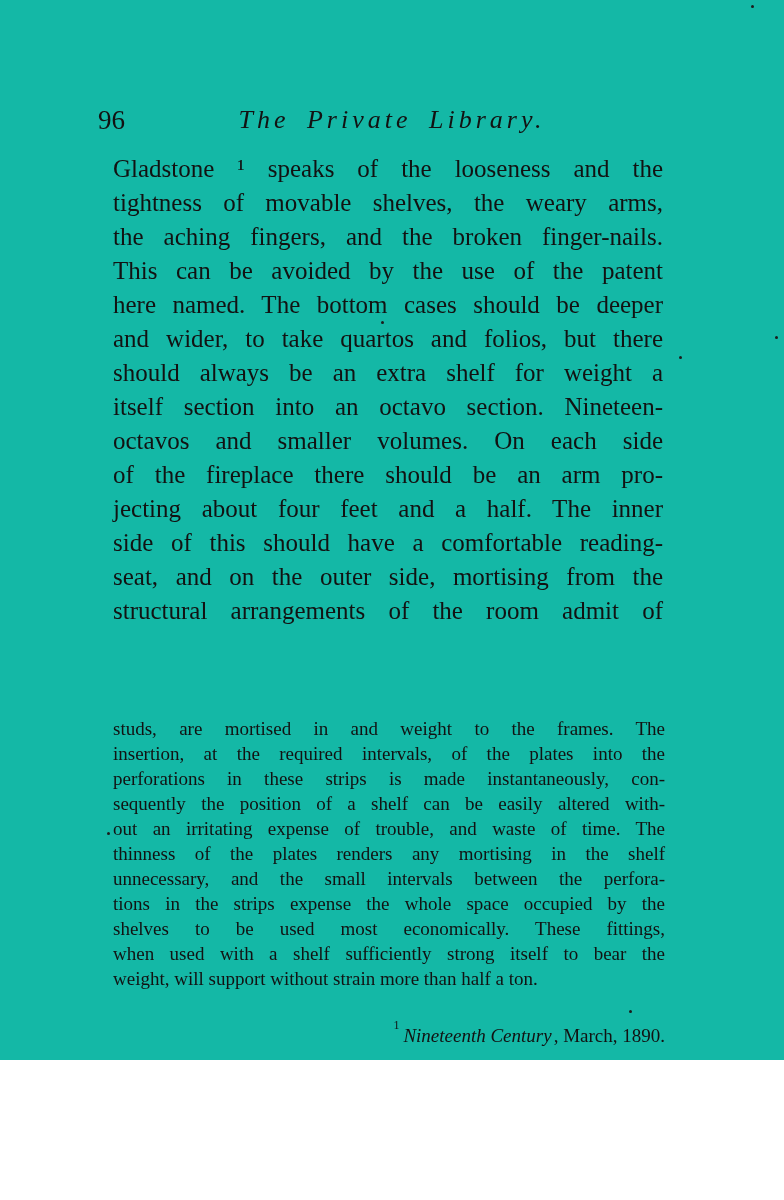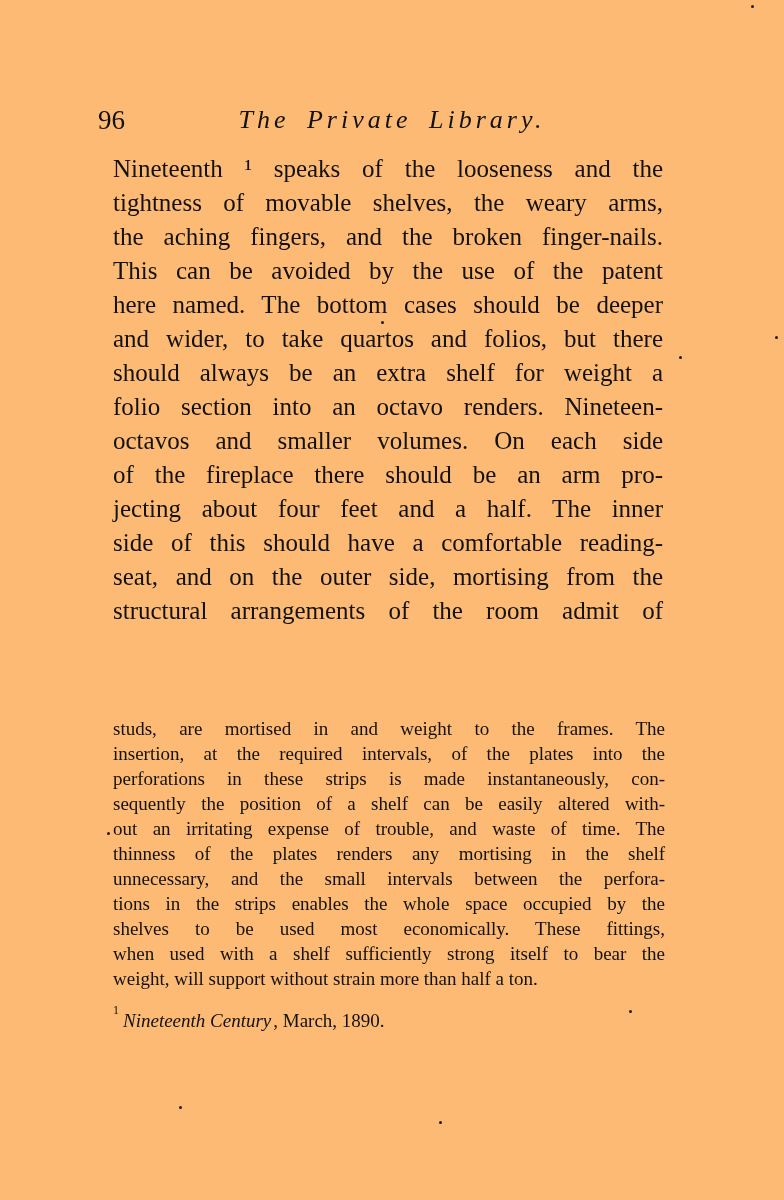--- a/index.html
+++ b/index.html
@@ -3,22 +3,22 @@
 <meta charset="utf-8">
 <style>
   html, body {
     margin: 0;
     padding: 0;
     background: #ffffff;
   }
   .page {
     position: relative;
     width: 784px;
-    height: 1200px;
-    background: #fdba74;
+    height: 1060px;
+    background: #14b8a6;
     font-family: "Liberation Serif", serif;
     color: #121212;
     overflow: hidden;
   }
   
   .page-num {
     position: absolute;
     top: 103px;
     left: 98px;
     font-size: 27px;
@@ -59,22 +59,22 @@
     line-height: 25px;
   }
   .footnote .fn-lines .line {
     text-align: justify;
     text-align-last: justify;
   }
   .footnote .fn-lines .line:last-child {
     text-align-last: left;
   }
   .citation {
-    margin-top: 13px;
-    text-align: left;
+    margin-top: 28px;
+    text-align: right;
     font-size: 19px;
     line-height: 25px;
   }
   .citation sup {
     font-size: 12px;
     position: relative;
     top: -6px;
     margin-right: 4px;
   }
   .citation i {
@@ -93,46 +93,46 @@
 </head>
 <body>
 
 <div class="page">
 
   <span class="page-num">96</span>
 
   <span class="running-title">The Private Library.</span>
 
   <main class="body-text">
-      <div class="line">Nineteenth ¹ speaks of the looseness and the</div>
+      <div class="line">Gladstone ¹ speaks of the looseness and the</div>
       <div class="line">tightness of movable shelves, the weary arms,</div>
       <div class="line">the aching fingers, and the broken finger-nails.</div>
       <div class="line">This can be avoided by the use of the patent</div>
       <div class="line">here named. The bottom cases should be deeper</div>
       <div class="line">and wider, to take quartos and folios, but there</div>
       <div class="line">should always be an extra shelf for weight a</div>
-      <div class="line">folio section into an octavo renders. Nineteen-</div>
+      <div class="line">itself section into an octavo section. Nineteen-</div>
       <div class="line">octavos and smaller volumes. On each side</div>
       <div class="line">of the fireplace there should be an arm pro-</div>
       <div class="line">jecting about four feet and a half. The inner</div>
       <div class="line">side of this should have a comfortable reading-</div>
       <div class="line">seat, and on the outer side, mortising from the</div>
       <div class="line">structural arrangements of the room admit of</div>
     </main>
 
   <section class="footnote">
     <div class="fn-lines">
         <div class="line">studs, are mortised in and weight to the frames. The</div>
         <div class="line">insertion, at the required intervals, of the plates into the</div>
         <div class="line">perforations in these strips is made instantaneously, con-</div>
         <div class="line">sequently the position of a shelf can be easily altered with-</div>
         <div class="line">out an irritating expense of trouble, and waste of time. The</div>
         <div class="line">thinness of the plates renders any mortising in the shelf</div>
         <div class="line">unnecessary, and the small intervals between the perfora-</div>
-        <div class="line">tions in the strips enables the whole space occupied by the</div>
+        <div class="line">tions in the strips expense the whole space occupied by the</div>
         <div class="line">shelves to be used most economically. These fittings,</div>
         <div class="line">when used with a shelf sufficiently strong itself to bear the</div>
         <div class="line">weight, will support without strain more than half a ton.</div>
       </div>
     <div class="citation">
       <sup>1</sup><i>Nineteenth Century</i><span>, March, 1890.</span>
     </div>
   </section>
 
   <div class="speck" style="left:751px; top:5px;"></div>

